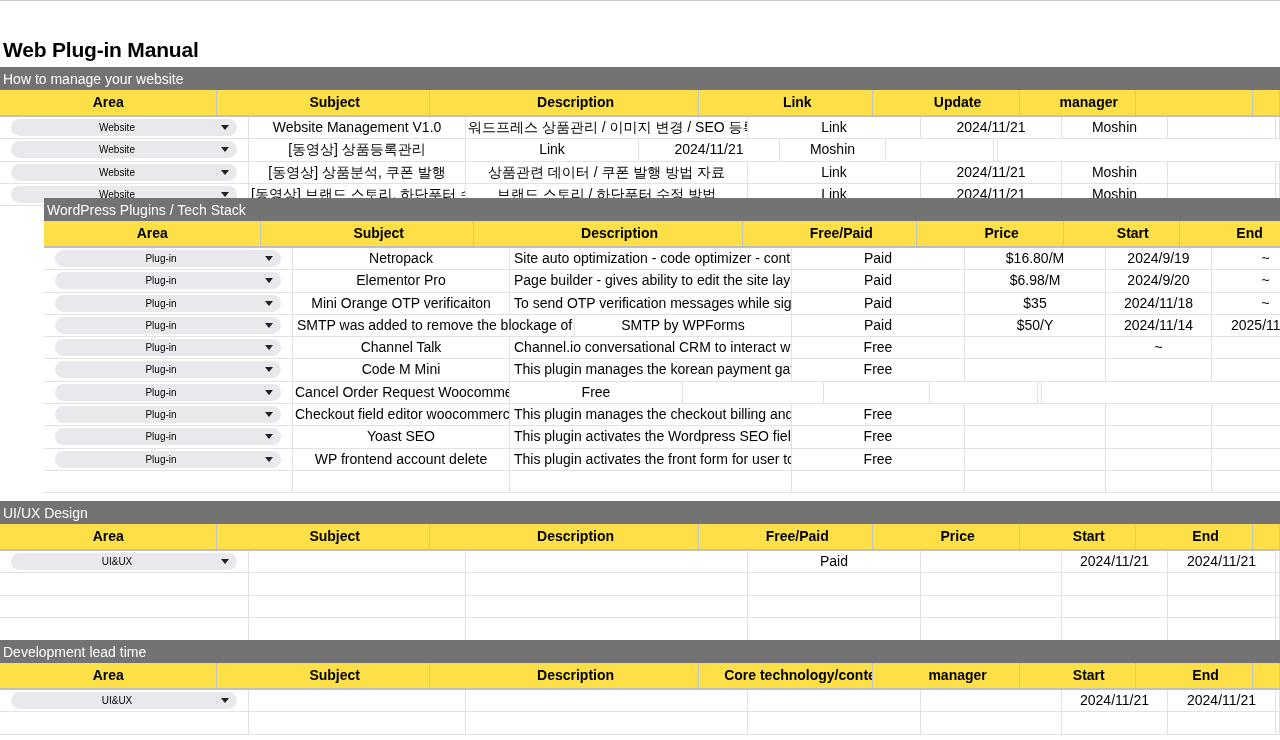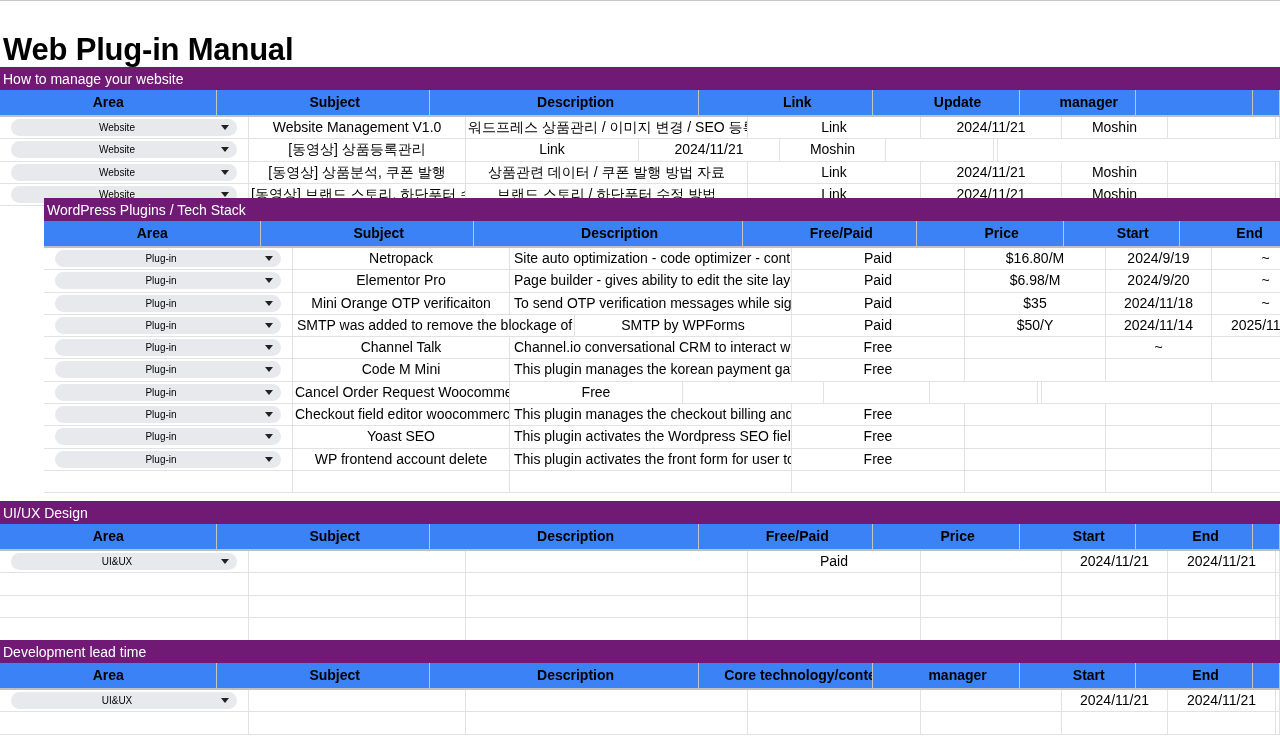--- a/index.html
+++ b/index.html
@@ -1,23 +1,23 @@
 <!DOCTYPE html>
 <html><head>
 <meta charset="utf-8">
 <style>
   html, body { margin:0; padding:0; background:#ffffff; }
   body { width:1280px; height:740px; overflow:hidden; position:relative;
          font-family:"Liberation Sans", sans-serif; color:#000; }
   .topline { position:absolute; left:0; top:0; width:1280px; height:1px; background:#c8c8c8; }
-  .title { position:absolute; left:3px; top:33px; font-size:31px; font-weight:bold; letter-spacing:-0.2px; line-height:34px; }
+  .title { position:absolute; left:3px; top:33px; font-size:21px; font-weight:bold; letter-spacing:-0.2px; line-height:34px; }
   .section { position:absolute; left:0; width:1280px; }
-  .sec-bar { height:23px; background:#701a75; color:#fff; font-size:14px; line-height:24px; padding-left:3px; box-sizing:border-box; }
+  .sec-bar { height:23px; background:#737373; color:#fff; font-size:14px; line-height:24px; padding-left:3px; box-sizing:border-box; }
   .row { display:flex; height:22.3px; box-sizing:border-box; border-bottom:1px solid #e2e2e2; }
-  .hdr { height:27px; background:#3b82f6; border-bottom:2px solid #c0c0c0;gap:23px; }
+  .hdr { height:27px; background:#fde047; border-bottom:2px solid #c0c0c0;gap:23px; }
   .cell { box-sizing:border-box; border-right:1px solid #e2e2e2; font-size:14px; line-height:21px; white-space:nowrap; overflow:hidden; text-align:center; padding:0 2px; }
   .hdr .cell { font-weight:bold; line-height:25px; border-right:1px solid #c4c4c4; }
   .cell.left { text-align:left; padding-left:4px; }
   .c1 { width:249px; } .c2 { width:217px; } .c3 { width:282px; } .c4 { width:173px; }
   .c5 { width:141px; } .c6 { width:106px; } .c7 { width:108px; } .c8 { width:4px; padding:0; }
   .chip { display:flex; align-items:center; margin:2px 9px 0 9px; height:17px; background:#e8e9ed; border-radius:9px; font-size:10px; line-height:17px; position:relative; }
   .chip .chip-label { flex:1; text-align:center; padding-right:14px; }
   .chip .caret { position:absolute; right:8px; top:6px; width:0; height:0; border-left:4.5px solid transparent; border-right:4.5px solid transparent; border-top:5px solid #222; }
 </style>
 </head>

